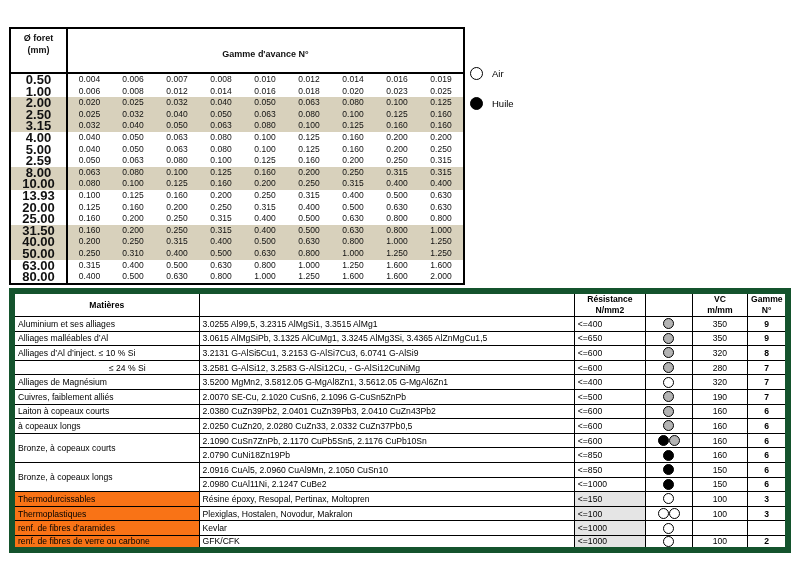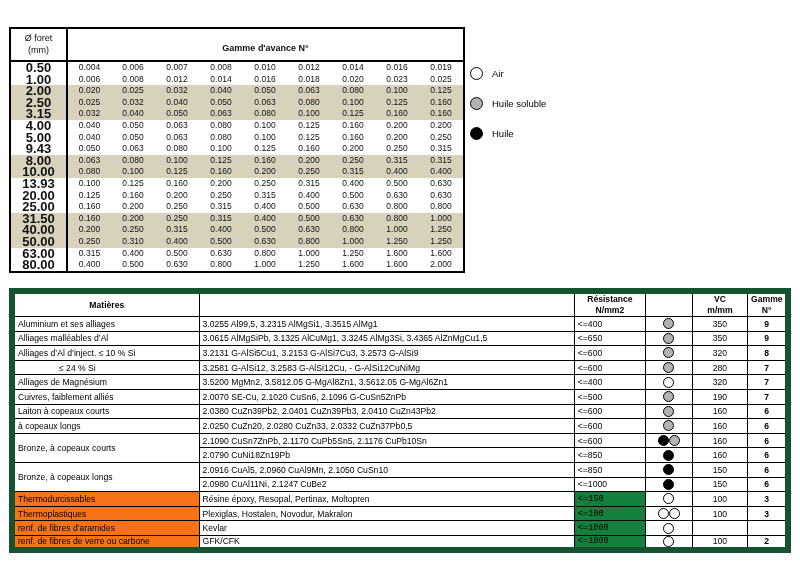--- a/index.html
+++ b/index.html
@@ -29,24 +29,24 @@
     font-size: 8.5px;
     padding: 0;
     height: 11.6px;
     line-height: 11.6px;
     text-align: center;
     color: #111;
   }
   table.feed th.diam-head {
     width: 56px;
     font-size: 9px;
-    font-weight: normal;
+    font-weight: bold;
     border-right: 2px solid #000;
     border-bottom: 2px solid #000;
-    padding: 3px 0 4px 0;
+    padding: 3px 0 16px 0;
     height: auto;
     line-height: 12px;
   }
   table.feed th.gamme-head {
     font-size: 9px;
     font-weight: bold;
     border-bottom: 2px solid #000;
     padding: 12px 0 4px 0;
     height: auto;
     vertical-align: middle;
@@ -117,24 +117,24 @@
     font-size: 9.2px;
     line-height: 11px;
     padding: 4px 2px;
     height: 28px;
   }
   th.hd-blank { border: 2px solid #000; }
   th.hd-none  { border: none; background: #fff; }
 
   td.mat-name { background: #00b050; font-size: 8.6px; }
   td.mat-name.gray { background: #f97316; }
-  td.mat-name.right { text-align: left; padding-left: 44px; }
+  td.mat-name.right { text-align: center; padding-left: 44px; }
   td.desc { background: #fff; }
   td.res  { background: #00b050; font-weight: normal; }
-  td.res.gray { background: #15803d; font-family: Liberation Mono, monospace; }
+  td.res.gray { background: #e5e5e5; }
   td.vc   { text-align: center; }
   td.gam  { text-align: center; font-weight: bold; }
   td.circles { padding: 0; }
   .circ-box {
     display: flex;
     align-items: center;
     justify-content: center;
     height: 100%;
     gap: 0px;
   }
@@ -241,21 +241,21 @@
           <td>0.050</td>
           <td>0.063</td>
           <td>0.080</td>
           <td>0.100</td>
           <td>0.125</td>
           <td>0.160</td>
           <td>0.200</td>
           <td>0.250</td>
         </tr>
         <tr class="plain">
-          <td class="diam">9.43</td>
+          <td class="diam">2.59</td>
           <td>0.050</td>
           <td>0.063</td>
           <td>0.080</td>
           <td>0.100</td>
           <td>0.125</td>
           <td>0.160</td>
           <td>0.200</td>
           <td>0.250</td>
           <td>0.315</td>
         </tr>
@@ -380,24 +380,20 @@
           <td>2.000</td>
         </tr>
       </tbody>
   </table>
 </div>
 
 <div id="legend">
     <div class="legend-row">
       <span class="legend-dot dot-air"></span>
       <span class="legend-label">Air</span>
-    </div>
-    <div class="legend-row">
-      <span class="legend-dot dot-soluble"></span>
-      <span class="legend-label">Huile soluble</span>
     </div>
     <div class="legend-row">
       <span class="legend-dot dot-huile"></span>
       <span class="legend-label">Huile</span>
     </div>
   </div>
 
 <div id="mat-wrap">
   <table class="mat">
     <colgroup>
@@ -447,21 +443,21 @@
           <td class="circles">
             <div class="circ-box">
               <span class="circ soluble"></span>
             </div>
           </td>
           <td class="vc">350</td>
           <td class="gam">9</td>
         </tr>
         <tr>
           <td class="mat-name">Alliages d’Al d’inject. ≤ 10 % Si</td>
-          <td class="desc">3.2131 G-AlSi5Cu1, 3.2153 G-AlSi7Cu3, 3.2573 G-AlSi9</td>
+          <td class="desc">3.2131 G-AlSi5Cu1, 3.2153 G-AlSi7Cu3, 6.0741 G-AlSi9</td>
           <td class="res">&lt;=600</td>
           <td class="circles">
             <div class="circ-box">
               <span class="circ soluble"></span>
             </div>
           </td>
           <td class="vc">320</td>
           <td class="gam">8</td>
         </tr>
         <tr>

